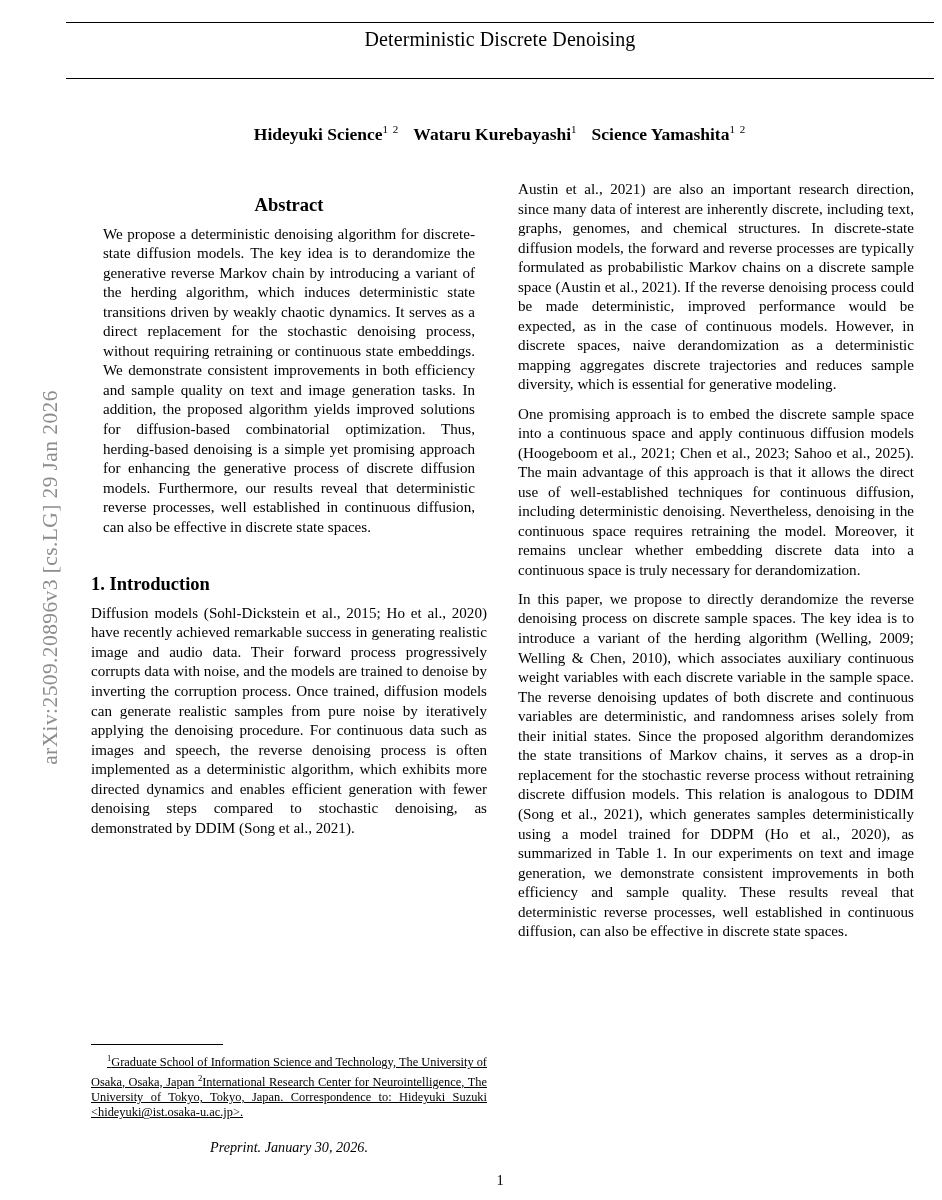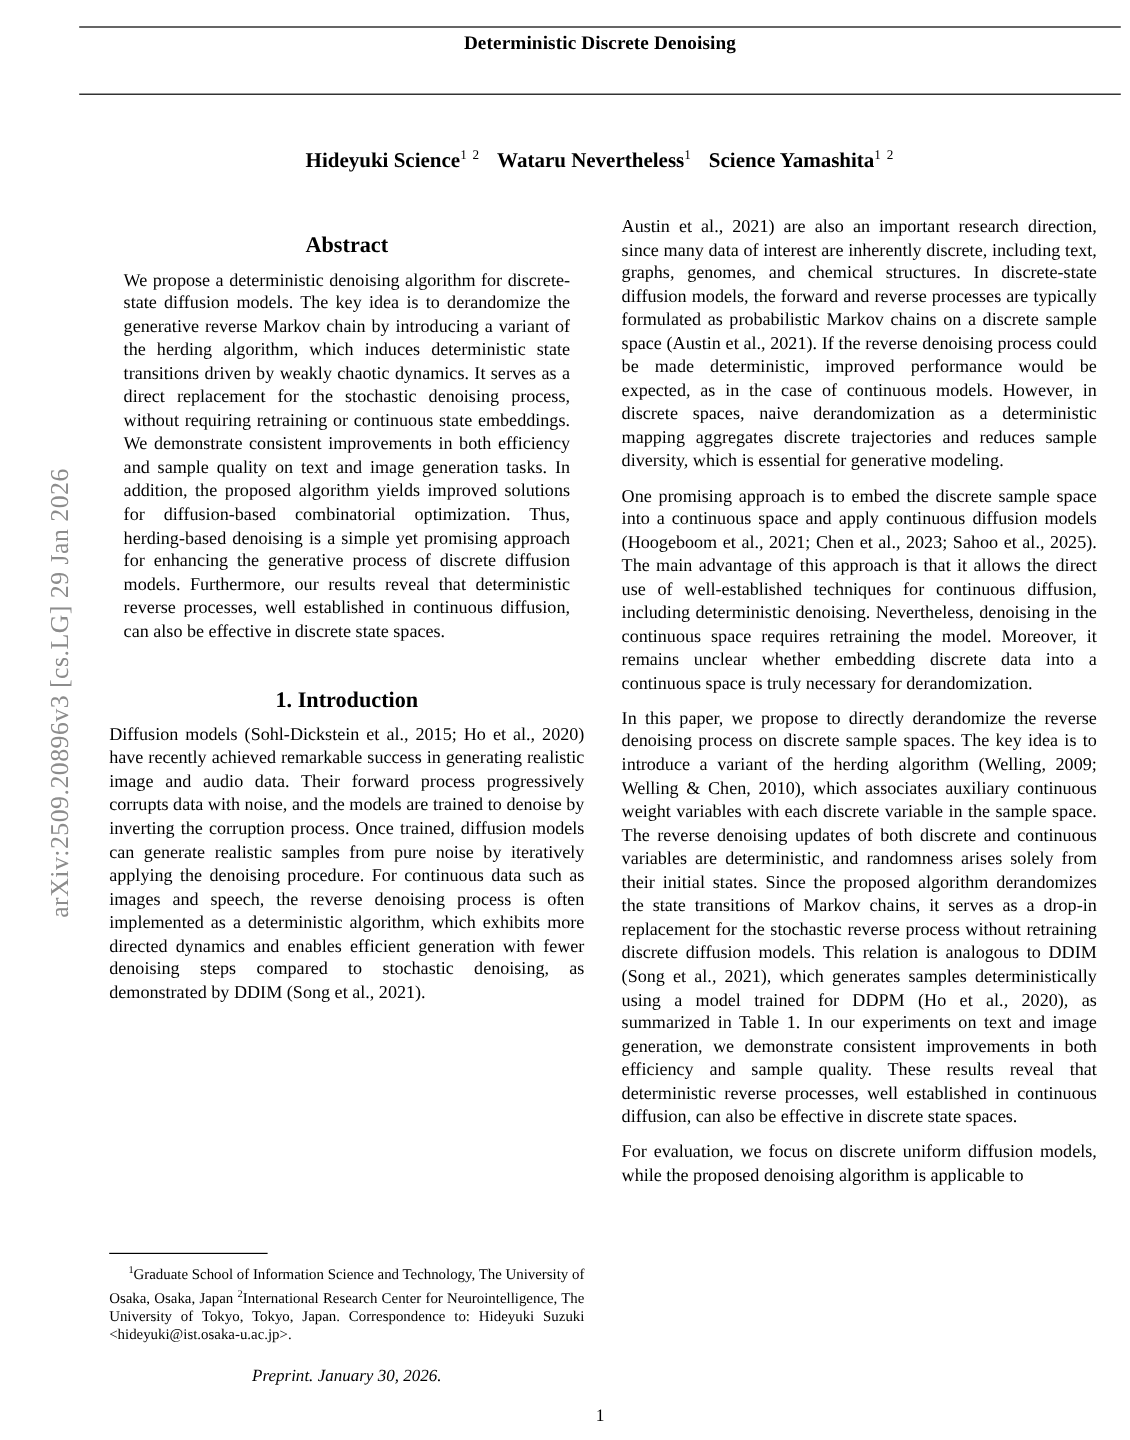--- a/index.html
+++ b/index.html
@@ -54,22 +54,22 @@
   }
   .rule-top { position: absolute; left: 8px; top: 22px; width: 868px; }
   .rule-bottom { position: absolute; left: 8px; top: 78px; width: 868px; }
 
   .paper-title {
     position: absolute;
     left: 8px;
     top: 28px;
     width: 868px;
     text-align: center;
-    font-size: 16px;
-    font-weight: bold;
+    font-size: 20px;
+    font-weight: normal;
     letter-spacing: 0.1px;
   }
 
   .authors {
     position: absolute;
     left: 8px;
     top: 123px;
     width: 868px;
     text-align: center;
     font-size: 17.5px;
@@ -106,41 +106,42 @@
   .abstract-body {
     margin: 0;
     padding: 0 12px;
     text-align: justify;
   }
 
   .section-head {
     font-size: 18.5px;
     font-weight: bold;
     margin: 0 0 9px 0;
-    text-align: center;
+    text-align: left;
   }
   .sec-spacer { height: 38px; }
 
   p.para {
     margin: 0 0 9.5px 0;
     text-align: justify;
   }
   p.para:last-child { margin-bottom: 0; }
 
   .cite { color: #000000; }
 
   
   .footnote {
     position: absolute;
     left: 33px;
     top: 1044px;
     width: 396px;
     font-size: 12.4px;
     line-height: 15.4px;
     text-align: justify;
+    text-decoration: underline;
   }
   .footnote-rule {
     position: absolute;
     left: 33px;
     top: 1044px;
     width: 132px;
     border-top: 1px solid #000;
   }
   .footnote-text {
     margin: 0;
@@ -180,21 +181,21 @@
 
 <div class="page">
 
   <hr class="rule rule-top">
 
   <div class="paper-title">Deterministic Discrete Denoising</div>
 
   <hr class="rule rule-bottom">
 
   <div class="authors">
-    <span><span>Hideyuki Science</span><span class="aff">1 2</span></span><span class="author-sep"></span><span><span>Wataru Nevertheless</span><span class="aff">1</span></span><span class="author-sep"></span><span><span>Science Yamashita</span><span class="aff">1 2</span></span>
+    <span><span>Hideyuki Science</span><span class="aff">1 2</span></span><span class="author-sep"></span><span><span>Wataru Kurebayashi</span><span class="aff">1</span></span><span class="author-sep"></span><span><span>Science Yamashita</span><span class="aff">1 2</span></span>
   </div>
 
   <div class="col col-left">
 
     <div class="abstract-head">Abstract</div>
     <p class="abstract-body">We propose a deterministic denoising algorithm for discrete-state diffusion models. The key idea is to derandomize the generative reverse Markov chain by introducing a variant of the herding algorithm, which induces deterministic state transitions driven by weakly chaotic dynamics. It serves as a direct replacement for the stochastic denoising process, without requiring retraining or continuous state embeddings. We demonstrate consistent improvements in both efficiency and sample quality on text and image generation tasks. In addition, the proposed algorithm yields improved solutions for diffusion-based combinatorial optimization. Thus, herding-based denoising is a simple yet promising approach for enhancing the generative process of discrete diffusion models. Furthermore, our results reveal that deterministic reverse processes, well established in continuous diffusion, can also be effective in discrete state spaces.</p>
 
     <div class="sec-spacer"></div>
 
     <div class="section-head">1. Introduction</div>
@@ -205,21 +206,20 @@
   </div>
 
   <div class="col col-right">
 
     <p class="para"><span class="cite">Austin et al., 2021</span><span>) are also an important research direction, since many data of interest are inherently discrete, including text, graphs, genomes, and chemical structures. In discrete-state diffusion models, the forward and reverse processes are typically formulated as probabilistic Markov chains on a discrete sample space (</span><span class="cite">Austin et al., 2021</span><span>). If the reverse denoising process could be made deterministic, improved performance would be expected, as in the case of continuous models. However, in discrete spaces, naive derandomization as a deterministic mapping aggregates discrete trajectories and reduces sample diversity, which is essential for generative modeling.</span></p>
 
     <p class="para"><span>One promising approach is to embed the discrete sample space into a continuous space and apply continuous diffusion models (</span><span class="cite">Hoogeboom et al., 2021</span><span>; </span><span class="cite">Chen et al., 2023</span><span>; </span><span class="cite">Sahoo et al., 2025</span><span>). The main advantage of this approach is that it allows the direct use of well-established techniques for continuous diffusion, including deterministic denoising. Nevertheless, denoising in the continuous space requires retraining the model. Moreover, it remains unclear whether embedding discrete data into a continuous space is truly necessary for derandomization.</span></p>
 
     <p class="para"><span>In this paper, we propose to directly derandomize the reverse denoising process on discrete sample spaces. The key idea is to introduce a variant of the herding algorithm (</span><span class="cite">Welling, 2009</span><span>; </span><span class="cite">Welling &amp; Chen, 2010</span><span>), which associates auxiliary continuous weight variables with each discrete variable in the sample space. The reverse denoising updates of both discrete and continuous variables are deterministic, and randomness arises solely from their initial states. Since the proposed algorithm derandomizes the state transitions of Markov chains, it serves as a drop-in replacement for the stochastic reverse process without retraining discrete diffusion models. This relation is analogous to DDIM (</span><span class="cite">Song et al., 2021</span><span>), which generates samples deterministically using a model trained for DDPM (</span><span class="cite">Ho et al., 2020</span><span>), as summarized in Table </span><span class="cite">1</span><span>. In our experiments on text and image generation, we demonstrate consistent improvements in both efficiency and sample quality. These results reveal that deterministic reverse processes, well established in continuous diffusion, can also be effective in discrete state spaces.</span></p>
 
-    <p class="para"><span>For evaluation, we focus on discrete uniform diffusion models, while the proposed denoising algorithm is applicable to</span></p>
 
   </div>
 
   <div class="footnote-rule"></div>
   <div class="footnote">
     <p class="footnote-text"><span class="fn-indent"></span><span class="sup">1</span><span>Graduate School of Information Science and Technology, The University of Osaka, Osaka, Japan </span><span class="sup">2</span><span>International Research Center for Neurointelligence, The University of Tokyo, Tokyo, Japan. Correspondence to: Hideyuki Suzuki &lt;hideyuki@ist.osaka-u.ac.jp&gt;.</span></p>
   </div>
 
   <div class="preprint">Preprint. January 30, 2026.</div>
 

